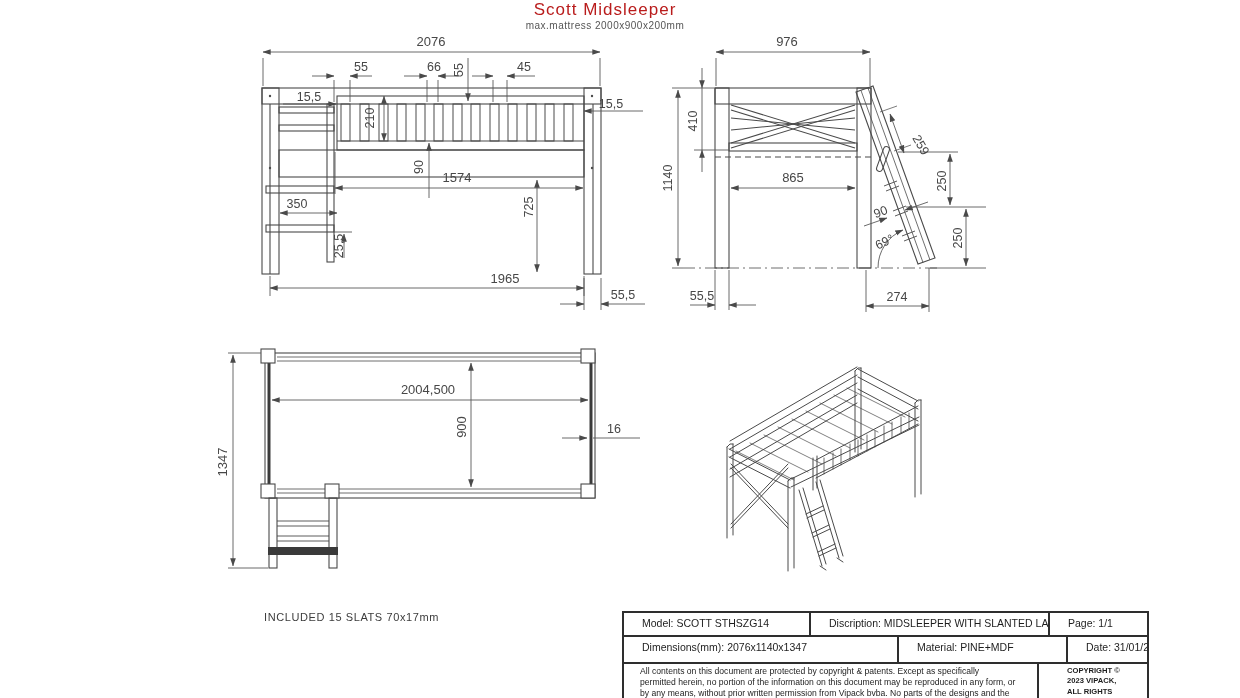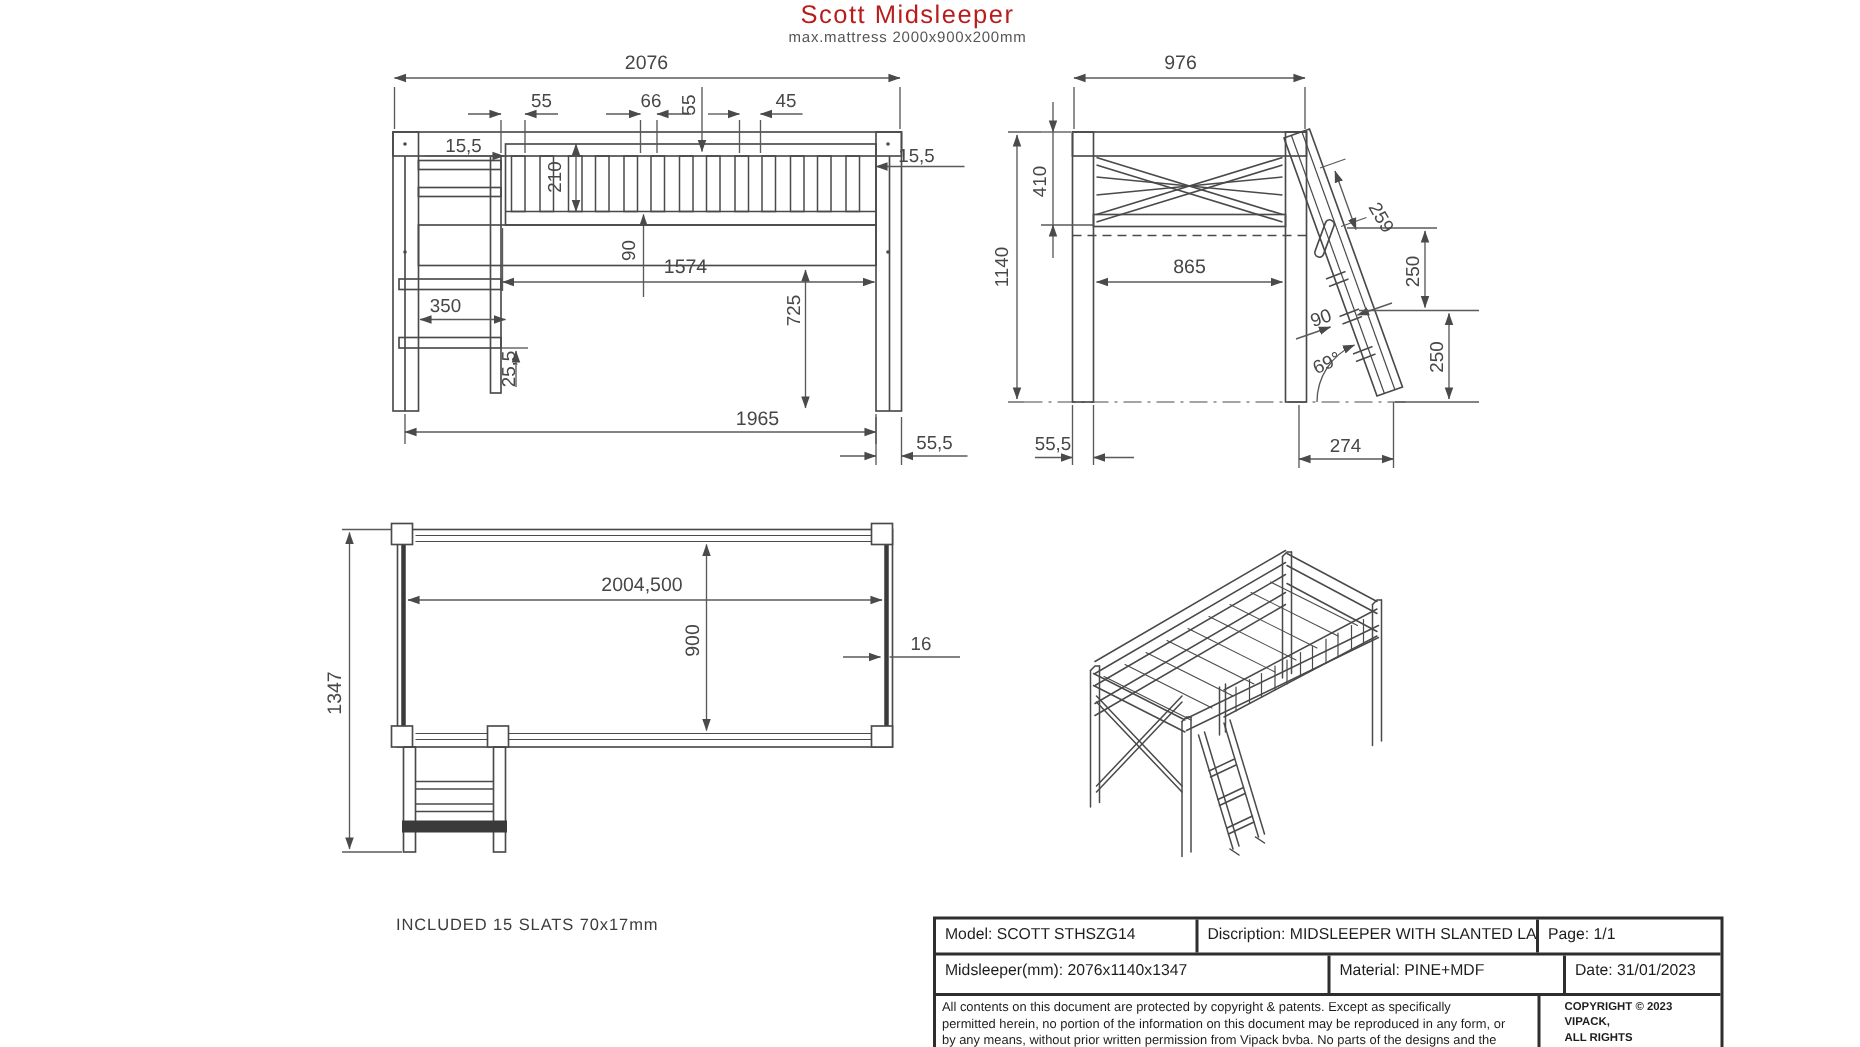--- a/index.html
+++ b/index.html
@@ -14,21 +14,21 @@
   #slat-note{left:264px;top:611px;font-size:11px;letter-spacing:.6px;color:#3c3c3c;}
   svg text{fill:#474747;font-family:"Liberation Sans",sans-serif;}
   .dim{font-size:13px;}
   .dims{font-size:12.5px;}
   
   #tblock{left:622px;top:611px;width:527px;color:#1d1d1d;background:#fff;
     border:2px solid #2e2e2e;box-sizing:border-box;font-size:10.5px;}
   .tbr{display:flex;border-bottom:2px solid #2e2e2e;}
   .tbr:last-child{border-bottom:none;}
   .tbc{padding:4px 6px 2px 6px;box-sizing:border-box;border-right:2px solid #2e2e2e;
-    white-space:nowrap;overflow:hidden;}
+    white-space:nowrap;overflow:hidden;margin-left:12px;}
   .tbc:last-child{border-right:none;}
   #tb-legal{font-size:8.6px;line-height:1.3;white-space:normal;padding:2px 4px;}
   #tb-copy{font-size:7.6px;font-weight:bold;line-height:1.35;white-space:normal;
     padding:2px 16px;border-bottom:2px solid #2e2e2e;}
   #tb-rightcol{display:flex;flex-direction:column;flex:1;padding:0;border-right:none;}
   #tb-logo{padding:1px 4px;display:flex;align-items:flex-start;}
 </style>
 </head>
 <body>
 
@@ -360,21 +360,21 @@
   </g>
 </svg>
 
 <div class="abs" id="tblock">
   <div class="tbr" style="height:22px">
     <div class="tbc" style="width:175px">Model: SCOTT STHSZG14</div>
     <div class="tbc" style="width:227px">Discription: MIDSLEEPER WITH SLANTED LADDER</div>
     <div class="tbc" style="flex:1">Page: 1/1</div>
   </div>
   <div class="tbr" style="height:25px">
-    <div class="tbc" style="width:263px">Midsleeper(mm): 2076x1140x1347</div>
+    <div class="tbc" style="width:263px">Dimensions(mm): 2076x1140x1347</div>
     <div class="tbc" style="width:157px">Material: PINE+MDF</div>
     <div class="tbc" style="flex:1">Date: 31/01/2023</div>
   </div>
   <div class="tbr" style="height:68px">
     <div class="tbc" id="tb-legal" style="width:403px">
       <span>All contents on this document are protected by copyright &amp; patents. Except as specifically</span><br>
       <span>permitted herein, no portion of the information on this document may be reproduced in any form, or</span><br>
       <span>by any means, without prior written permission from Vipack bvba. No parts of the designs and the</span>
     </div>
     <div class="tbc" id="tb-rightcol">

